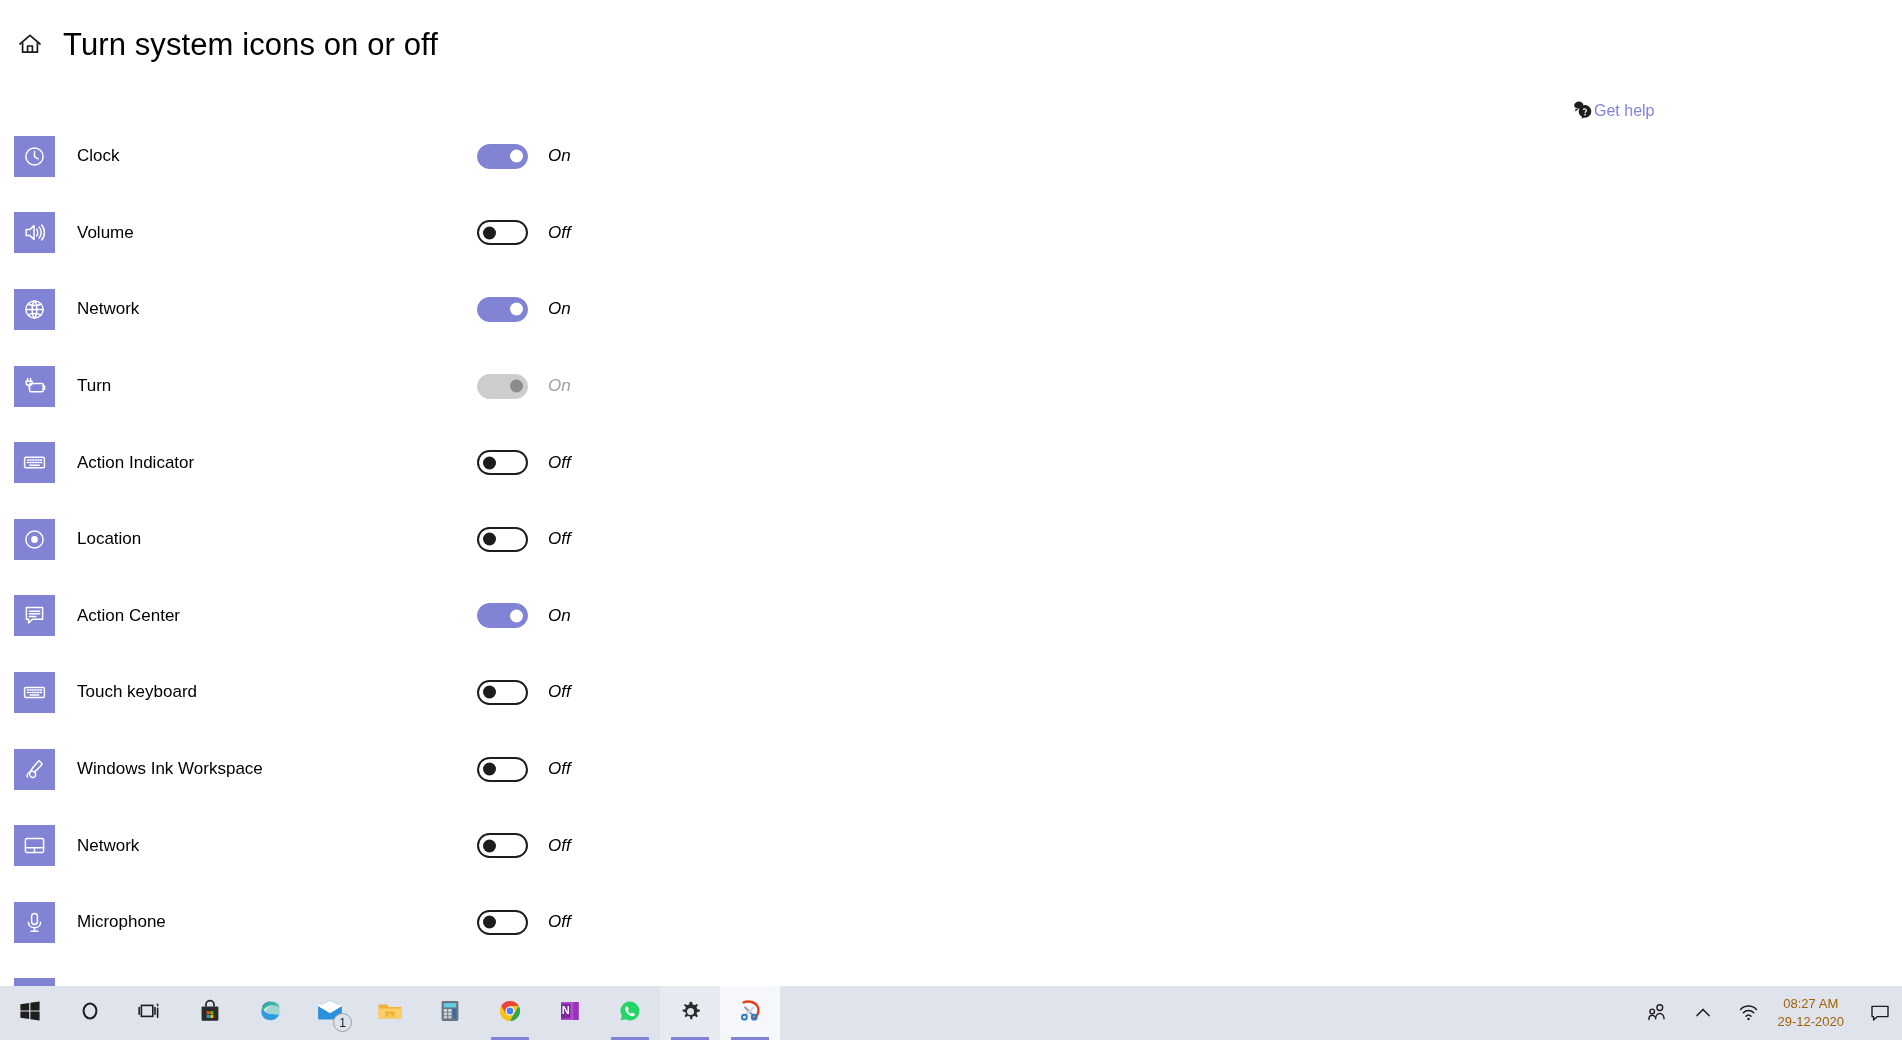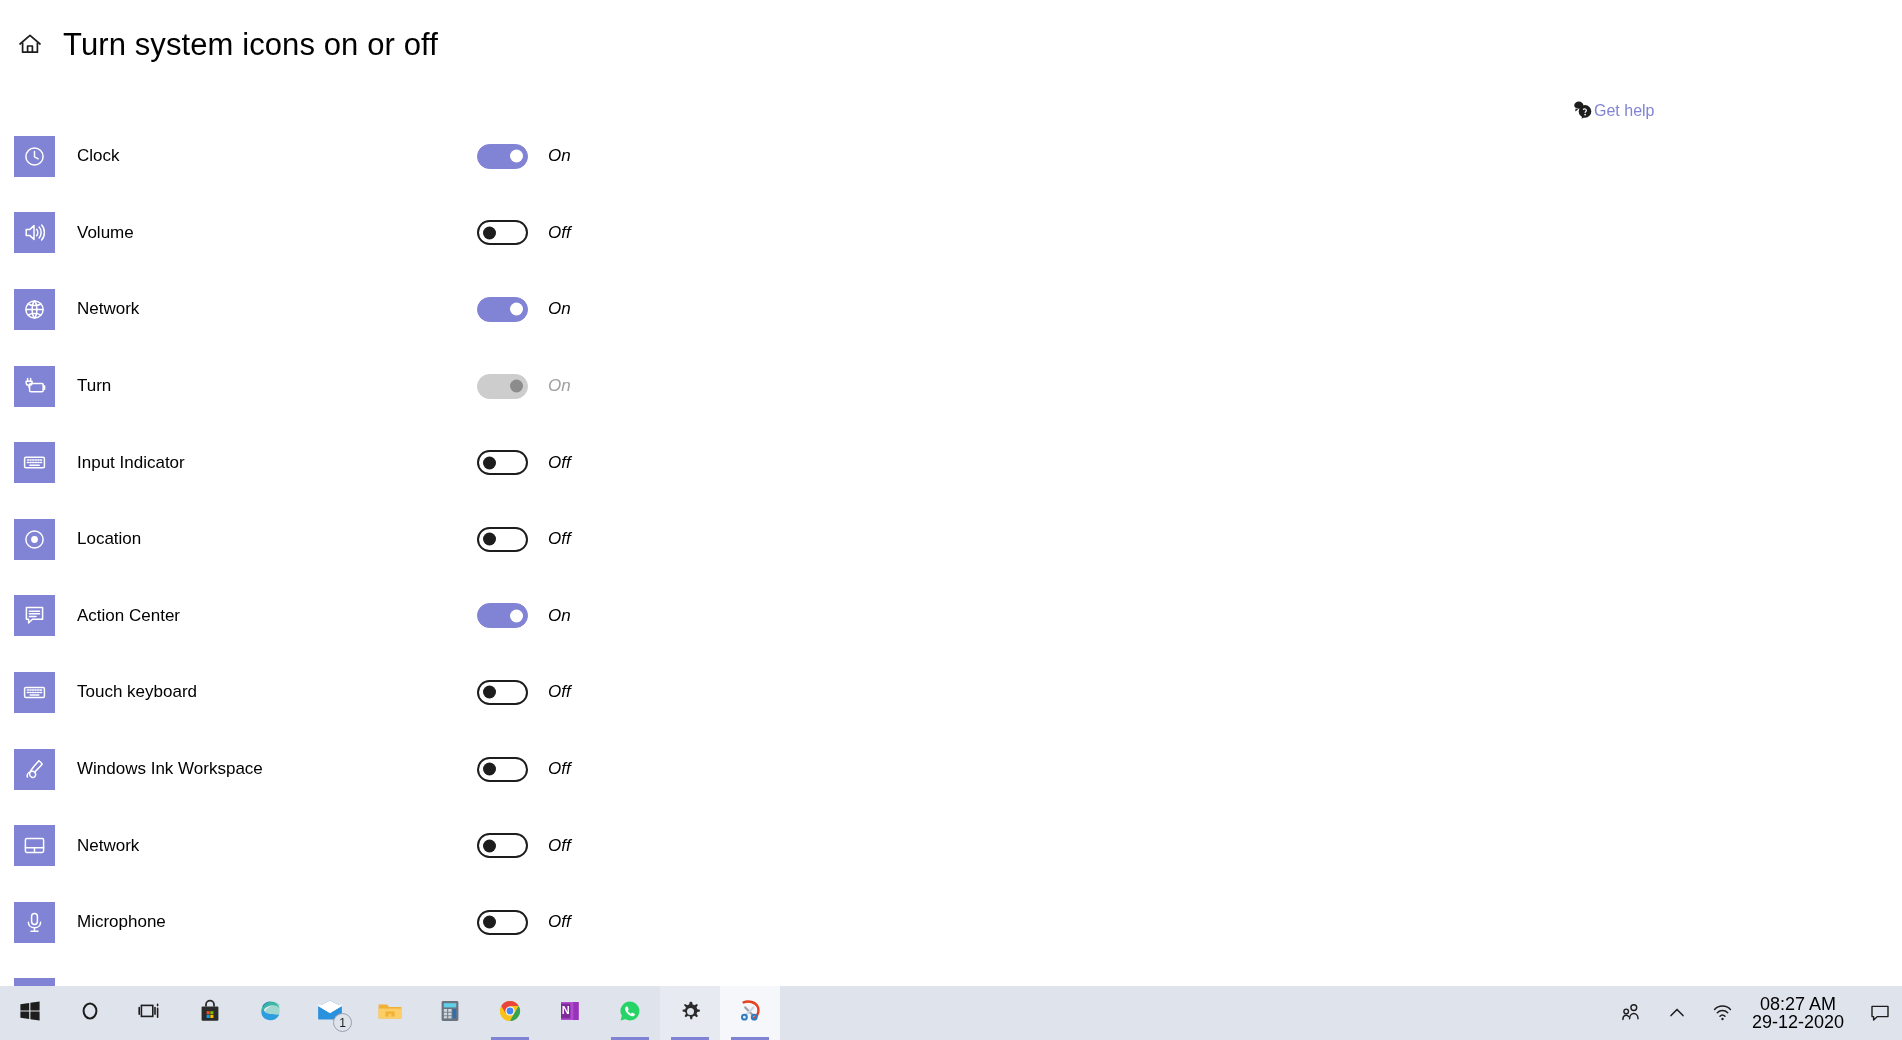--- a/index.html
+++ b/index.html
@@ -138,21 +138,21 @@
     width: 46px; height: 54px;
     display: flex; align-items: center; justify-content: center;
     cursor: pointer;
   }
   .tray-clock {
     height: 54px; padding: 0 14px 0 6px;
     display: flex; flex-direction: column;
     align-items: center; justify-content: center;
     cursor: pointer;
   }
-  .tray-clock div { font-size: 18px; color: #000000; line-height: 18px; }
+  .tray-clock div { font-size: 13px; color: #a16207; line-height: 18px; }
   .tray-action {
     width: 44px; height: 54px;
     display: flex; align-items: center; justify-content: center;
     cursor: pointer;
   }
 </style>
 </head>
 <body>
 
 <div class="page">
@@ -253,21 +253,21 @@
       </div>
       <div class="row">
         <div class="row-icon">
           <svg width="25" height="25" viewBox="0 0 25 25">
             <rect x="2.6" y="7.2" width="19.8" height="10.6" rx="1.3" fill="none" stroke="#ffffff" stroke-width="1.5" stroke-linecap="round" stroke-linejoin="round"></rect>
             <path d="M5.4 10 L6.6 10 M8 10 L9.2 10 M10.6 10 L11.8 10 M13.2 10 L14.4 10 M15.8 10 L17 10 M18.4 10 L19.6 10" fill="none" stroke="#ffffff" stroke-width="1.5" stroke-linecap="round" stroke-linejoin="round"></path>
             <path d="M5.4 12.6 L6.6 12.6 M8 12.6 L9.2 12.6 M10.6 12.6 L11.8 12.6 M13.2 12.6 L14.4 12.6 M15.8 12.6 L17 12.6 M18.4 12.6 L19.6 12.6" fill="none" stroke="#ffffff" stroke-width="1.5" stroke-linecap="round" stroke-linejoin="round"></path>
             <path d="M7.8 15.2 L17.2 15.2" fill="none" stroke="#ffffff" stroke-width="1.5" stroke-linecap="round" stroke-linejoin="round"></path>
           </svg>
         </div>
-        <div class="row-label">Input Indicator</div>
+        <div class="row-label">Action Indicator</div>
         <div class="toggle-wrap">
           <div class="switch off">
             <div class="knob"></div>
           </div>
           <div class="state-label">Off</div>
         </div>
       </div>
       <div class="row">
         <div class="row-icon">
           <svg width="25" height="25" viewBox="0 0 25 25">

